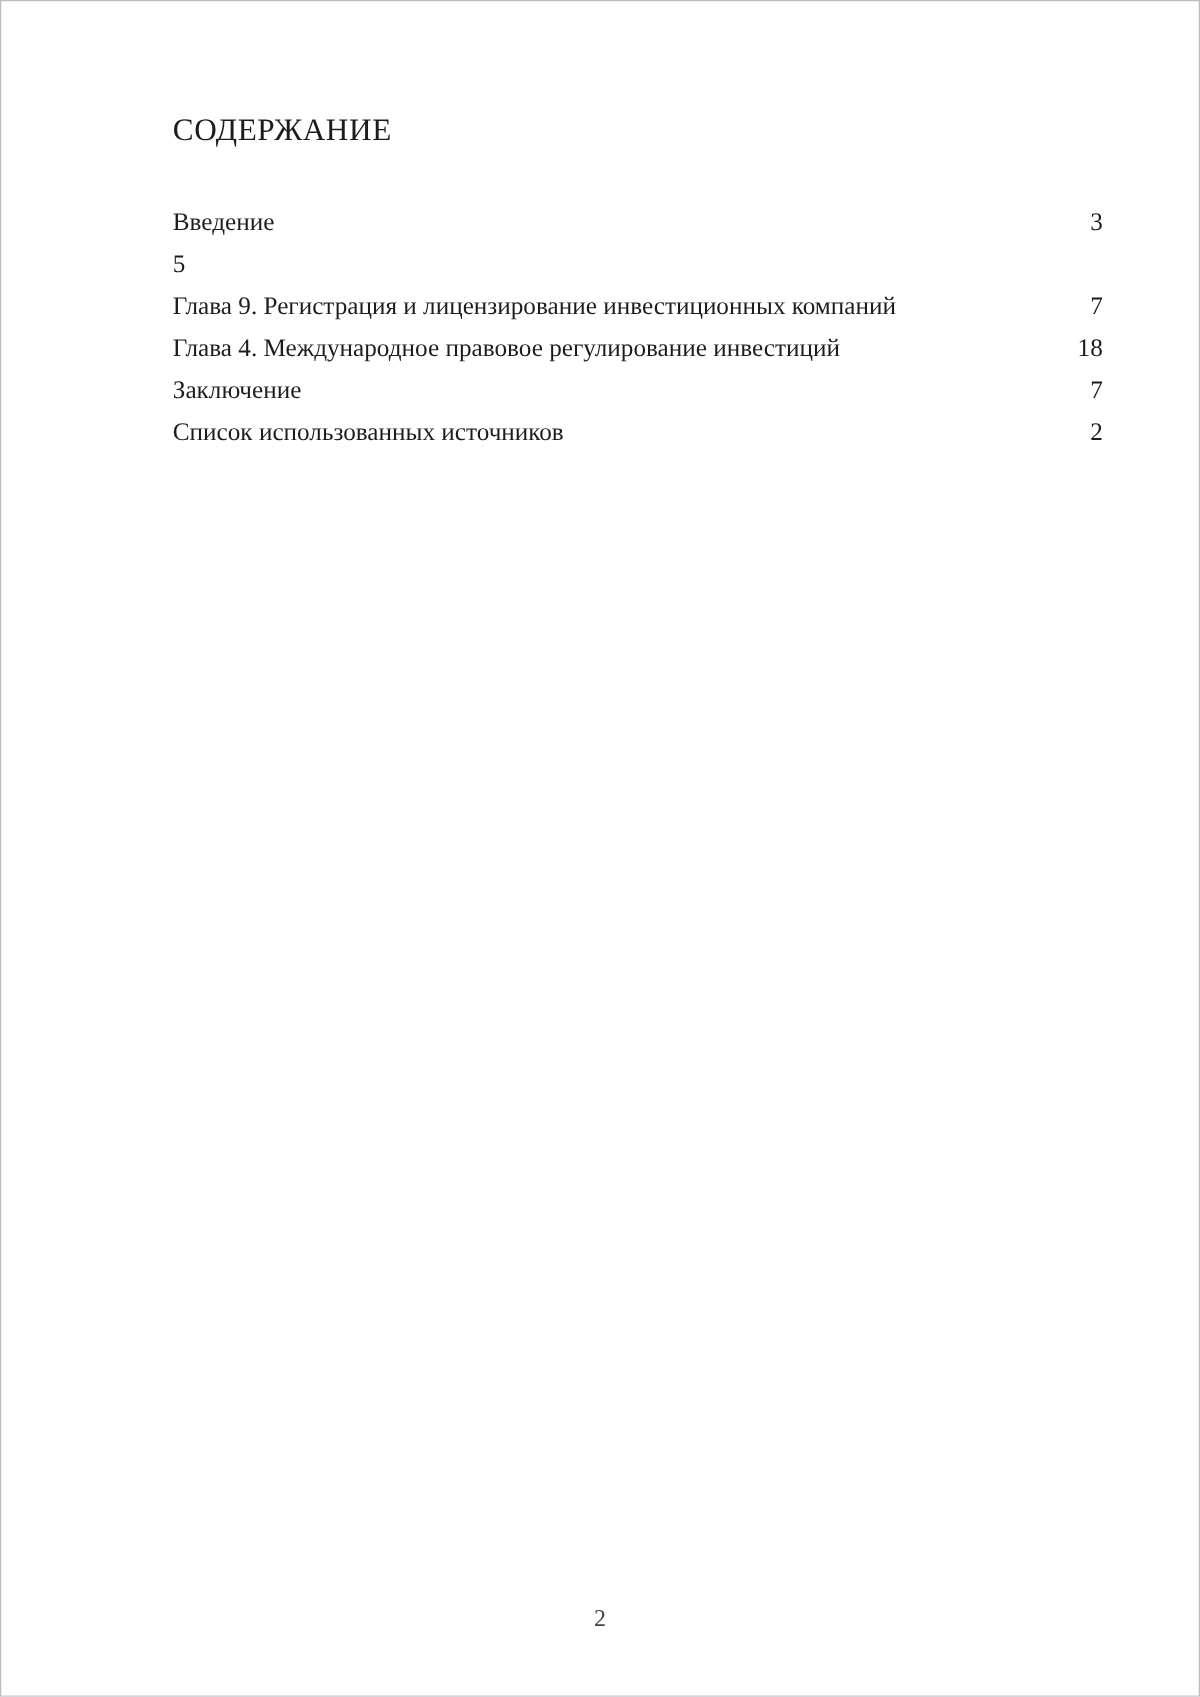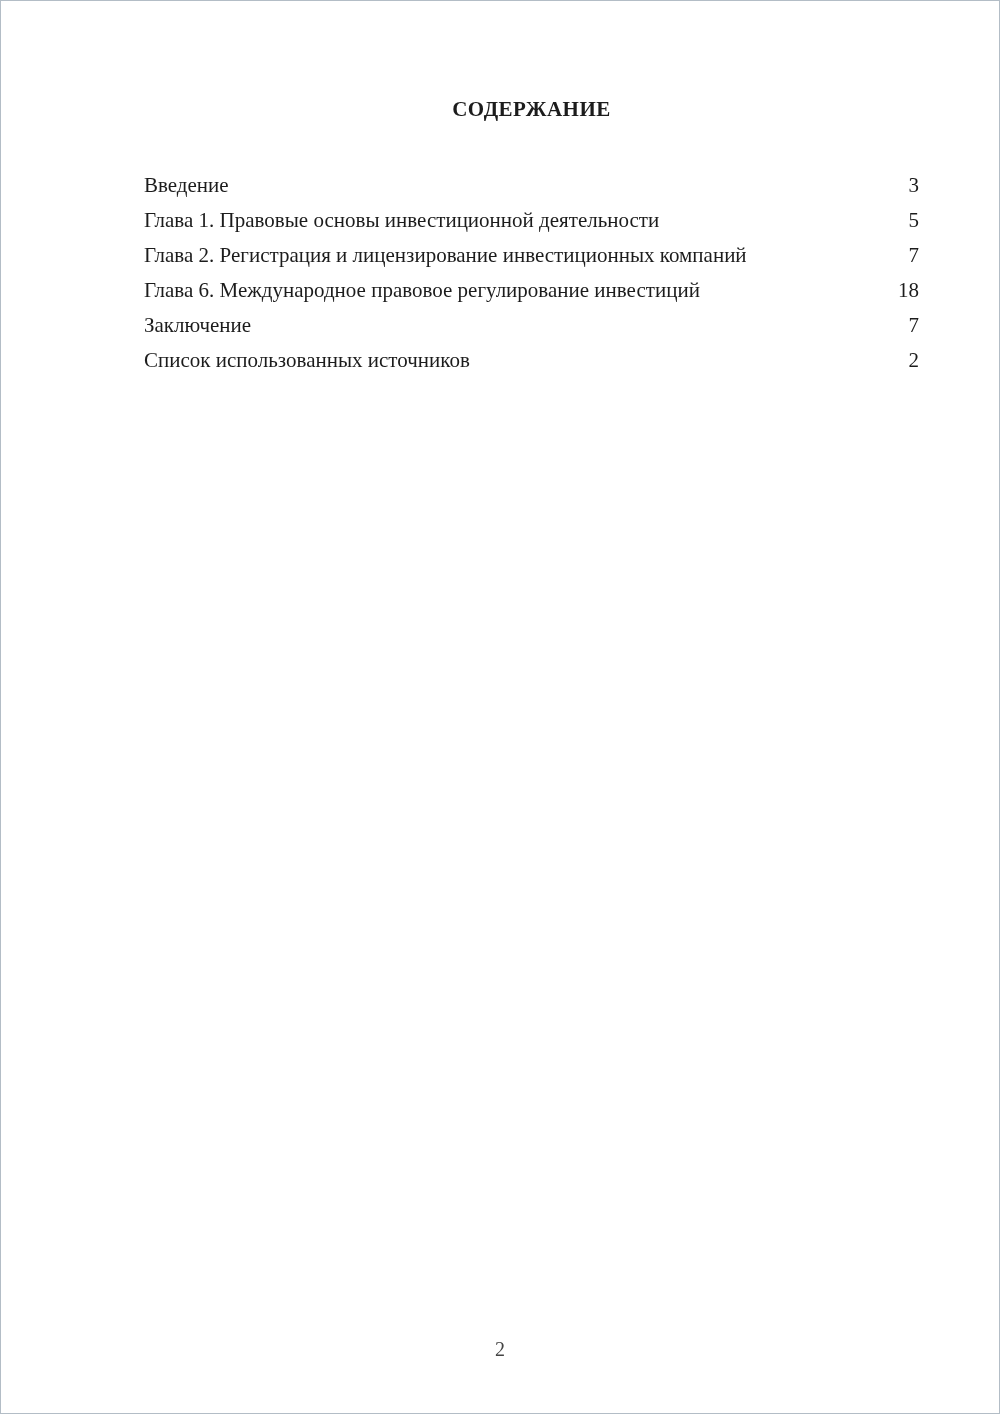--- a/index.html
+++ b/index.html
@@ -16,23 +16,23 @@
     border: 1px solid #b3bdc6;
     font-family: "Liberation Serif", "DejaVu Serif", serif;
     color: #1c1c1c;
     overflow: hidden;
   }
   .content {
     box-sizing: border-box;
     padding: 95px 80px 0 143px; 
   }
   .doc-title {
-    text-align: center;
-    font-size: 21px;
-    font-weight: bold;
+    text-align: left;
+    font-size: 26px;
+    font-weight: normal;
     letter-spacing: 0.5px;
     margin: 0 0 46px 0;
     line-height: 26px;
   }
   .toc {
     width: 100%;
   }
   .toc-row {
     display: flex;
     justify-content: space-between;
@@ -67,32 +67,31 @@
     <h1 class="doc-title">СОДЕРЖАНИЕ</h1>
 
     <div class="toc">
 
       <div class="toc-row">
         <span class="toc-label">Введение</span>
         <span class="toc-page">3</span>
       </div>
 
       <div class="toc-row">
-        <span class="toc-label">Глава 1. Правовые основы инвестиционной деятельности</span>
         <span class="toc-page">5</span>
       </div>
 
       <div class="toc-row">
-        <span class="toc-label">Глава 2. Регистрация и лицензирование инвестиционных компаний</span>
+        <span class="toc-label">Глава 9. Регистрация и лицензирование инвестиционных компаний</span>
         <span class="toc-page">7</span>
       </div>
 
 
       <div class="toc-row">
-        <span class="toc-label">Глава 6. Международное правовое регулирование инвестиций</span>
+        <span class="toc-label">Глава 4. Международное правовое регулирование инвестиций</span>
         <span class="toc-page">18</span>
       </div>
 
 
       <div class="toc-row">
         <span class="toc-label">Заключение</span>
         <span class="toc-page">7</span>
       </div>
 
       <div class="toc-row">

